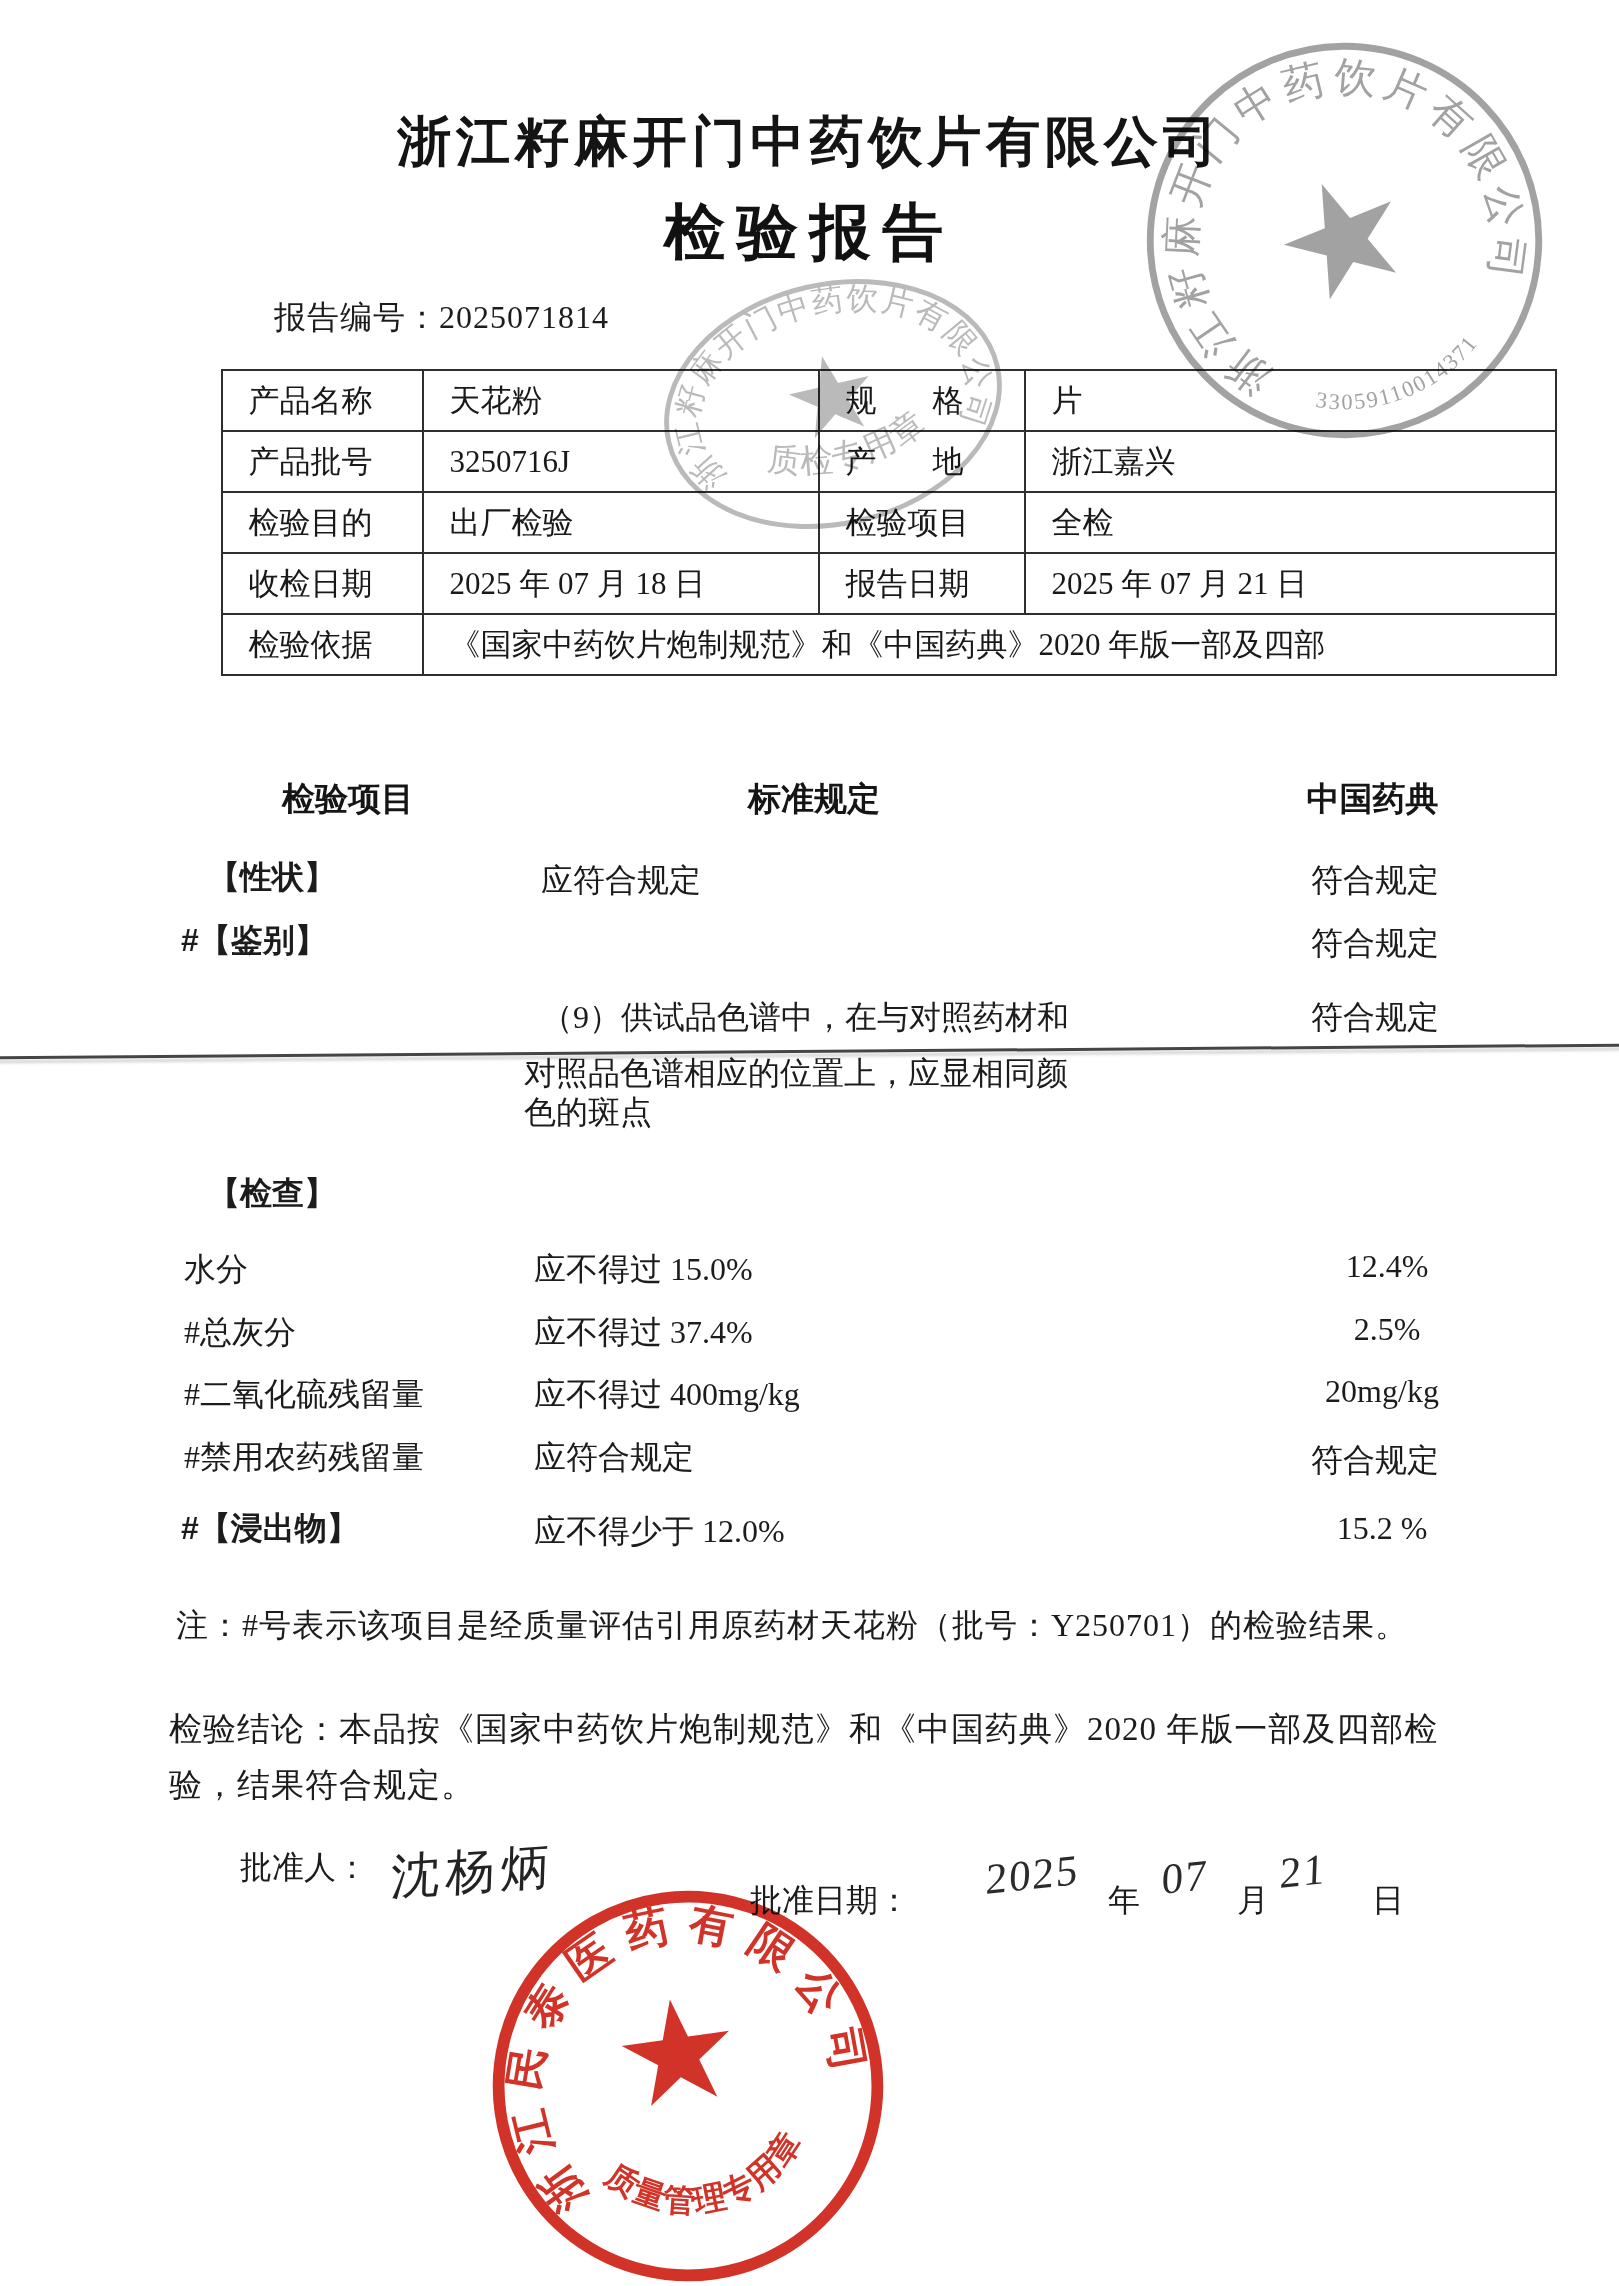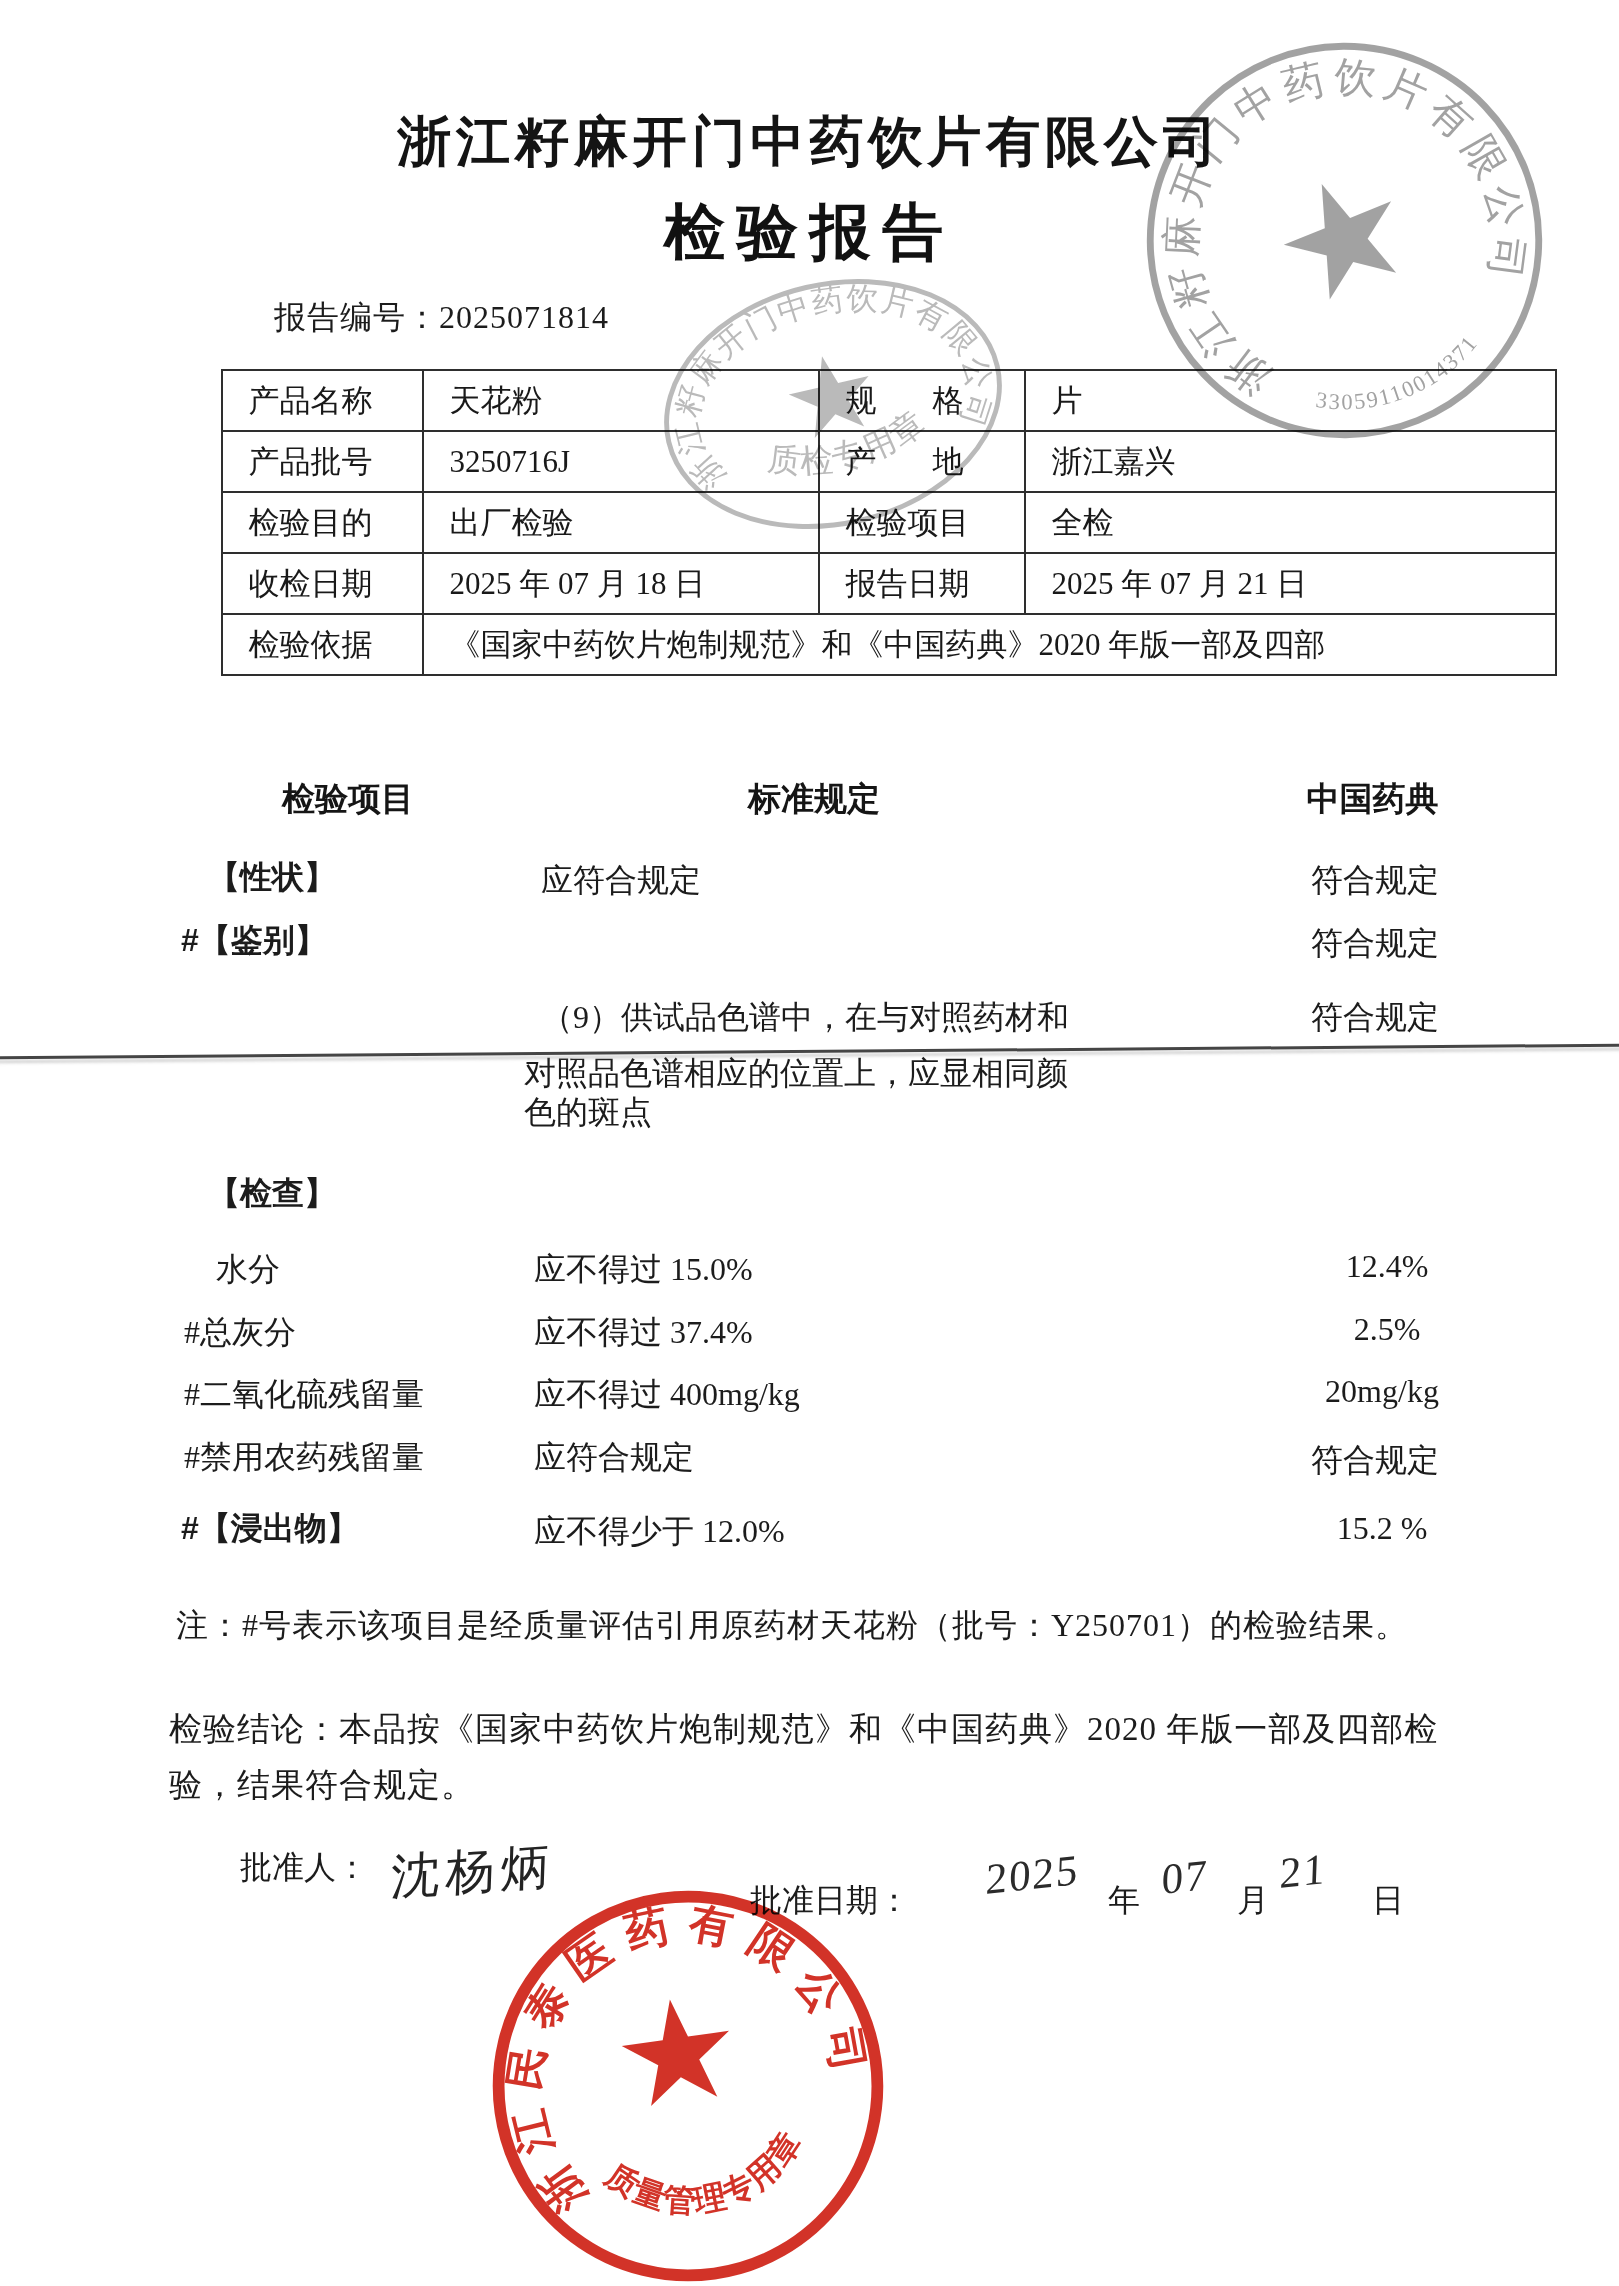--- a/index.html
+++ b/index.html
@@ -124,21 +124,21 @@
 
   <div class="abs res-std" style="top:996px;left:541px;">（9）供试品色谱中，在与对照药材和</div>
   <div class="abs res-val" style="top:996px;left:1277px;">符合规定</div>
   <div class="abs res-std" style="top:1052px;left:524px;text-align:center;">对照品色谱相应的位置上，应显相同颜</div>
   <div class="abs res-std" style="top:1091px;left:524px;">色的斑点</div>
 
   <div class="abs fold-line"></div>
 
   <div class="abs res-item bold" style="top:1172px;left:208px;">【检查】</div>
 
-  <div class="abs res-item" style="top:1248px;left:184px;margin-left:32px;">水分</div>
+  <div class="abs res-item" style="top:1248px;left:184px;">水分</div>
   <div class="abs res-std" style="top:1248px;left:534px;">应不得过 15.0%</div>
   <div class="abs res-val" style="top:1248px;left:1289px;">12.4%</div>
 
   <div class="abs res-item" style="top:1311px;left:184px;">#总灰分</div>
   <div class="abs res-std" style="top:1311px;left:534px;">应不得过 37.4%</div>
   <div class="abs res-val" style="top:1311px;left:1289px;">2.5%</div>
 
   <div class="abs res-item" style="top:1373px;left:184px;">#二氧化硫残留量</div>
   <div class="abs res-std" style="top:1373px;left:534px;">应不得过 400mg/kg</div>
   <div class="abs res-val" style="top:1373px;left:1284px;">20mg/kg</div>

